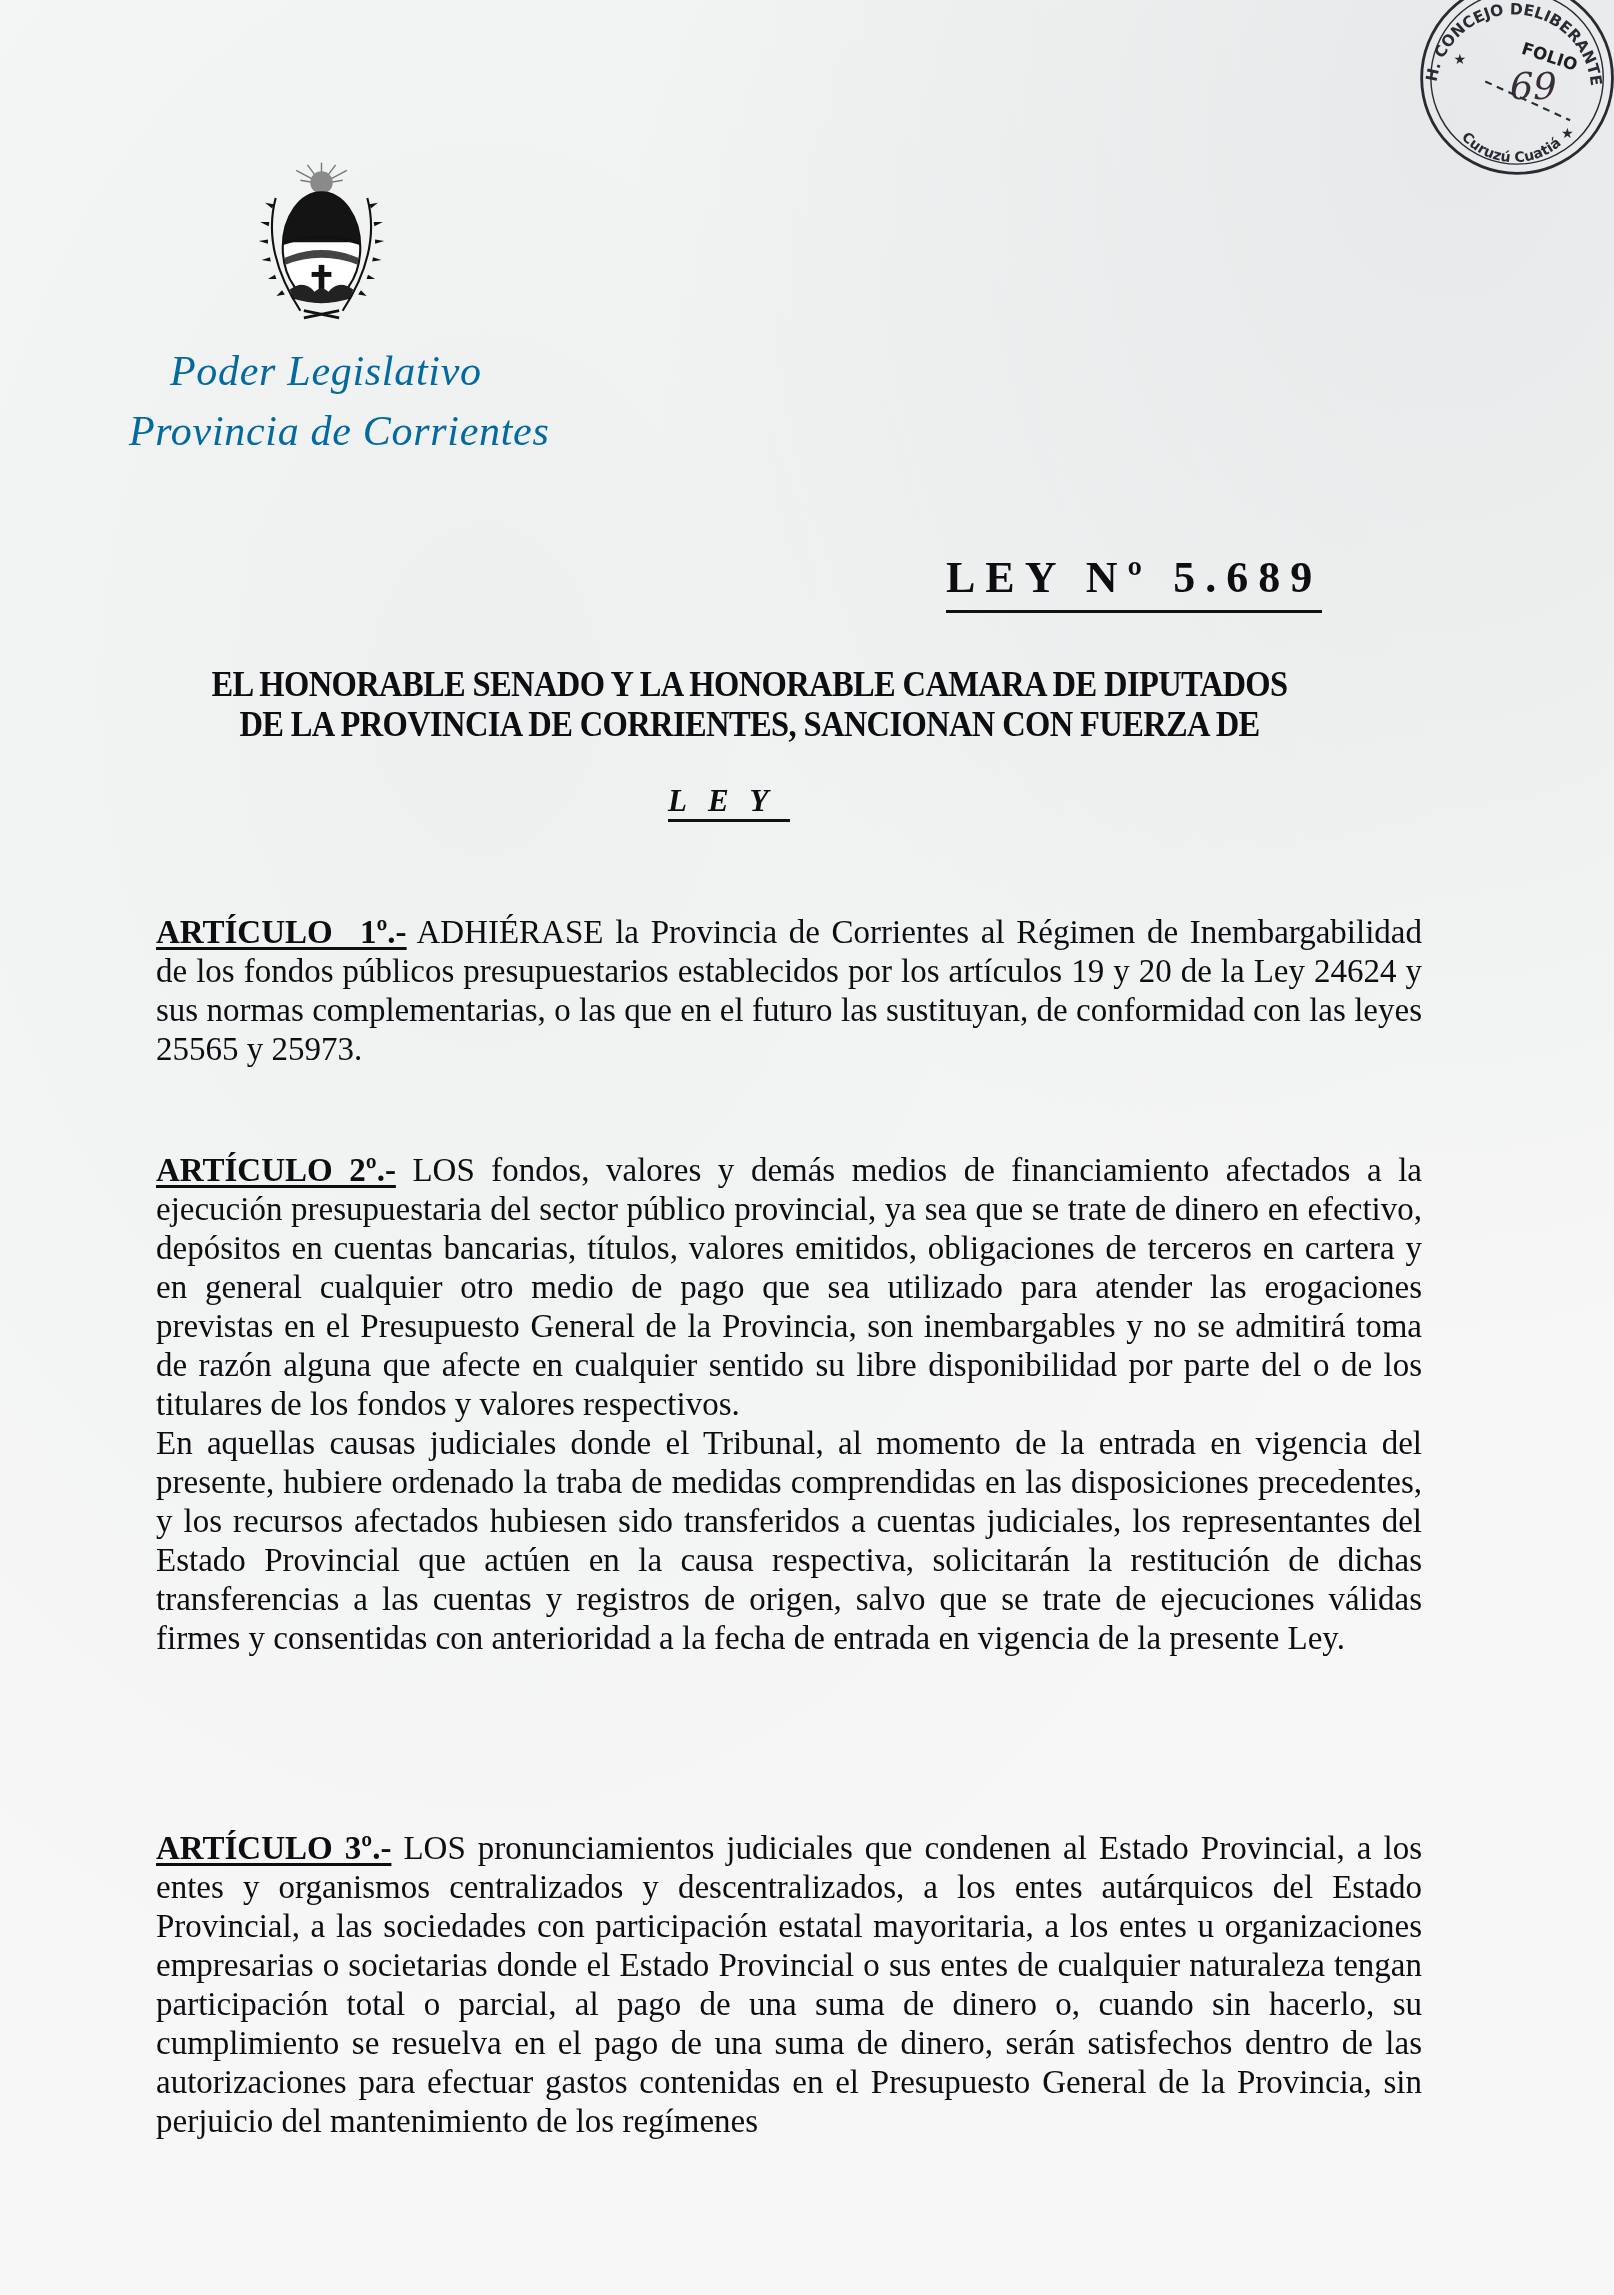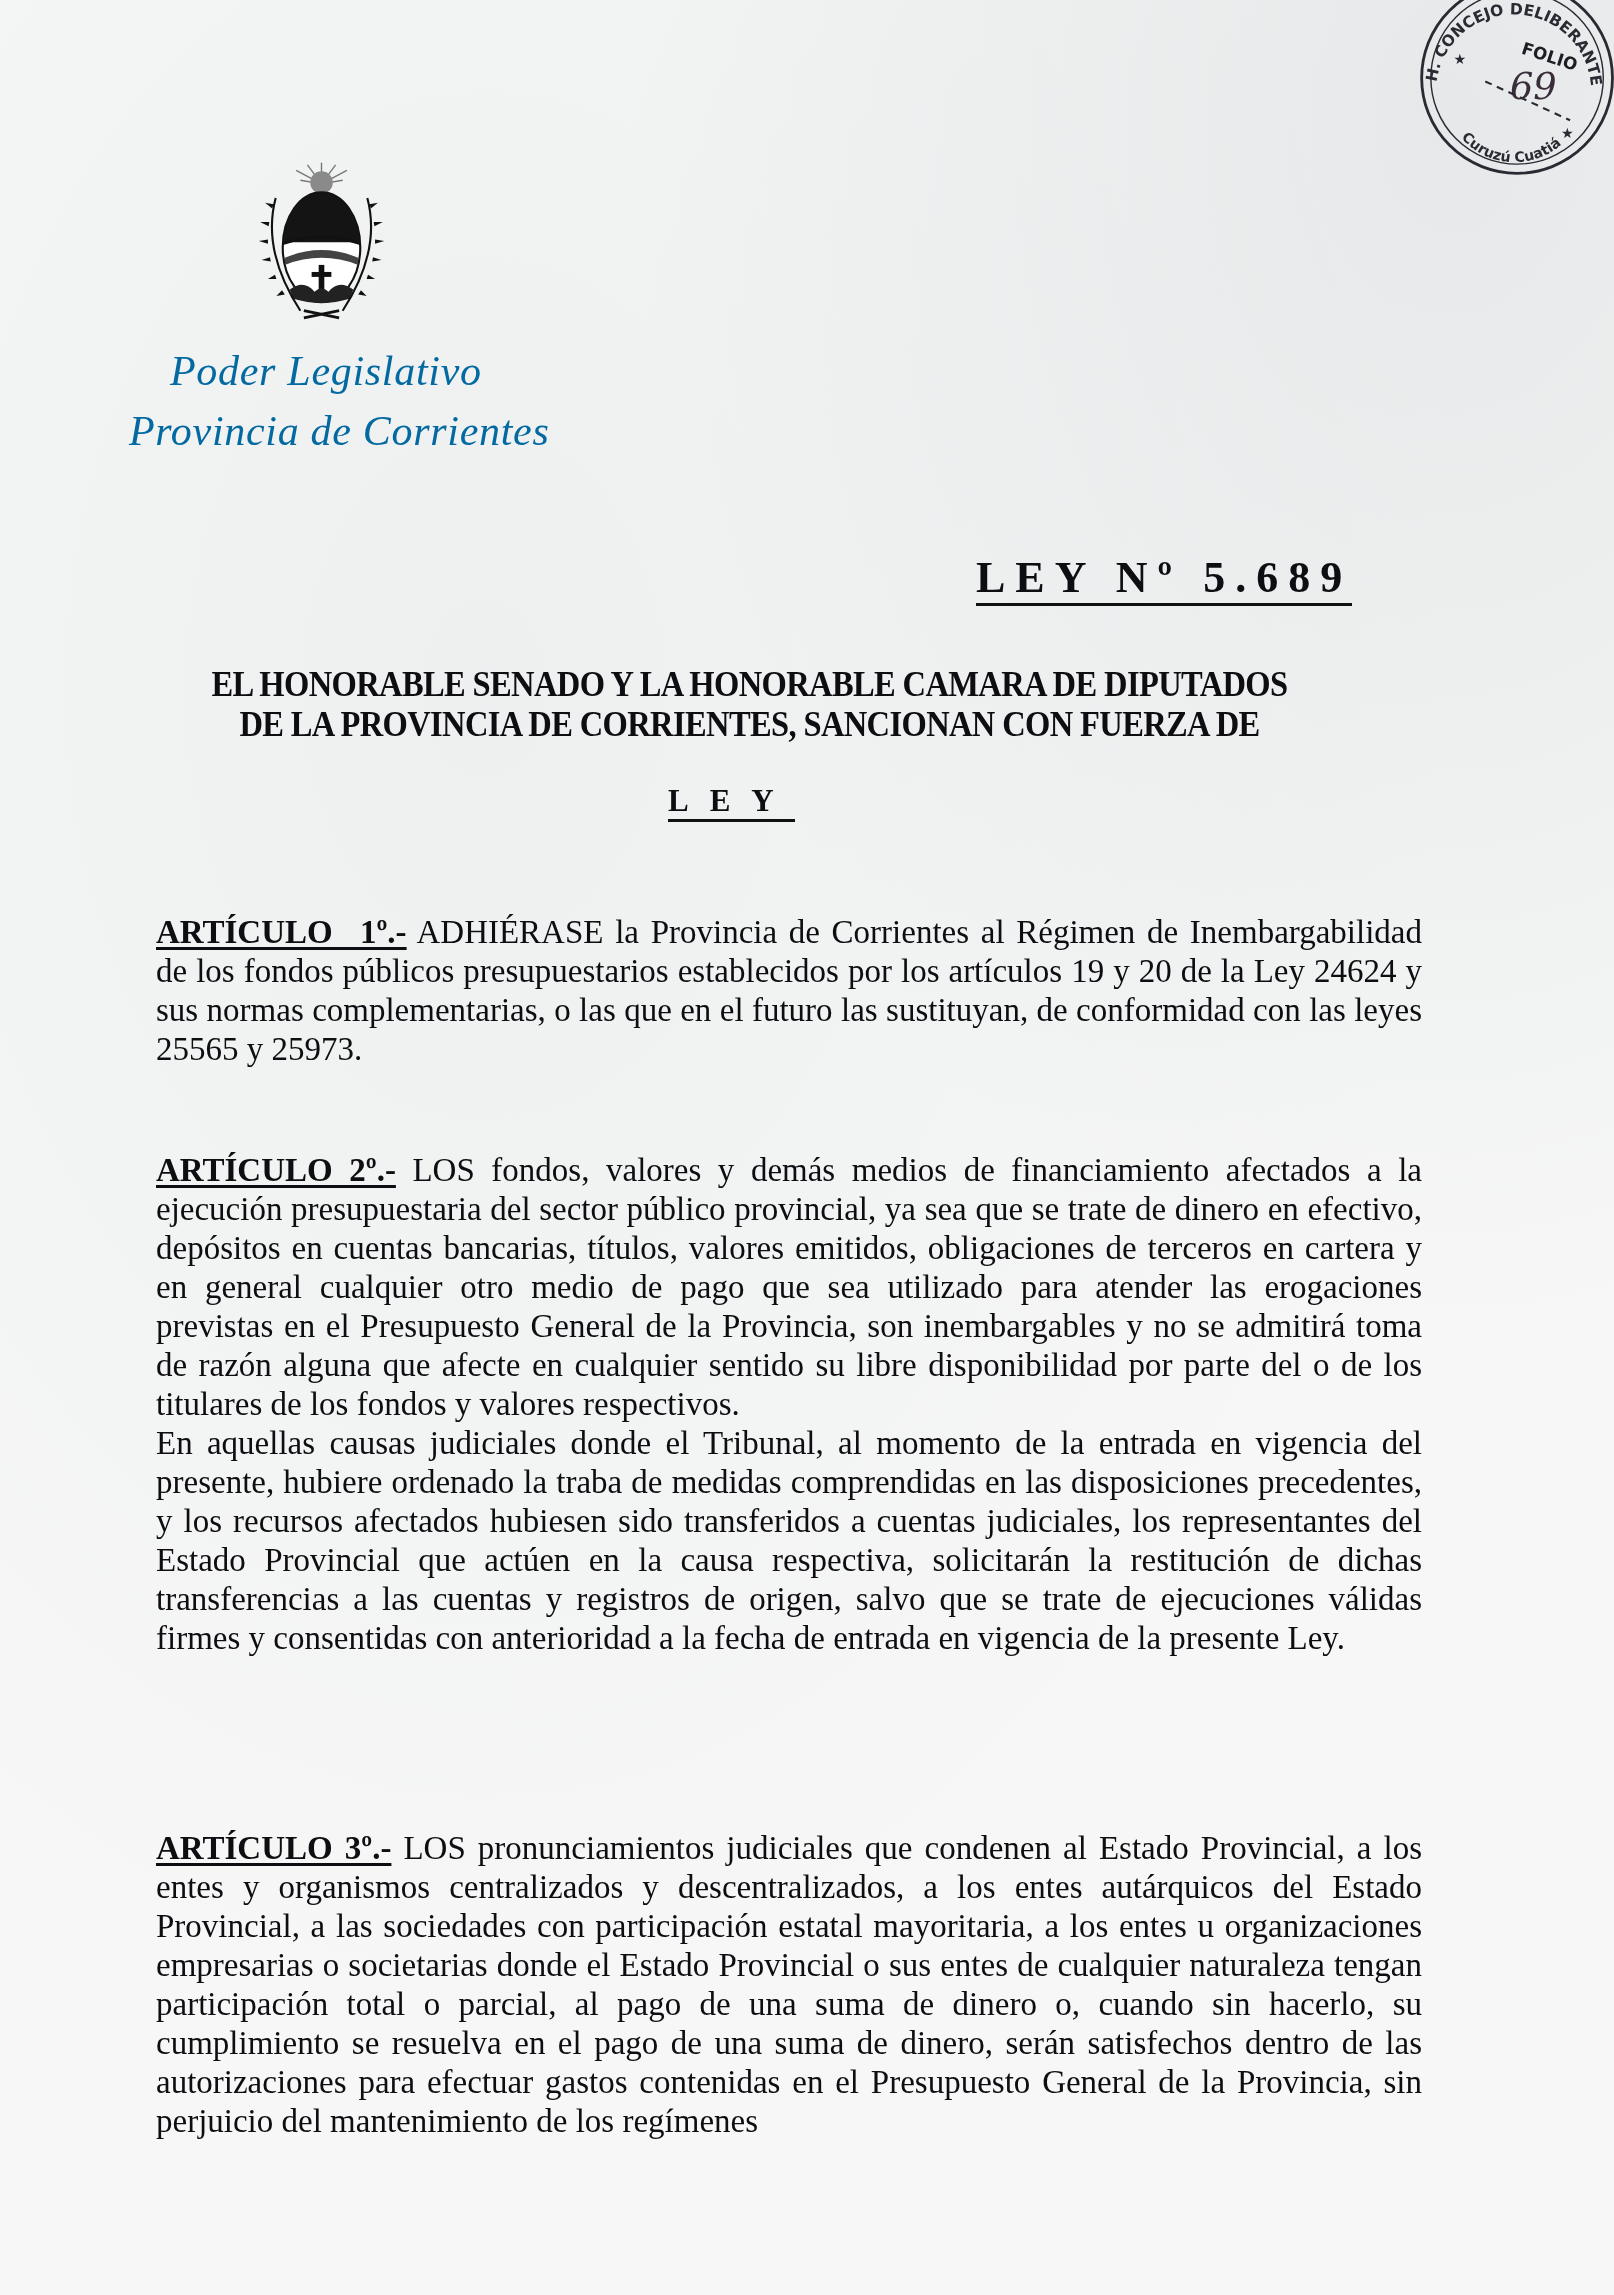--- a/index.html
+++ b/index.html
@@ -28,39 +28,40 @@
     .emblem svg { width: 100%; height: 100%; }
     .script-line {
       position: absolute; font-family: "Liberation Serif", "DejaVu Serif", serif;
       font-style: italic; font-size: 42px; color: #0369a1; letter-spacing: 0.7px;
       white-space: nowrap;
     }
     .script-1 { left: 170px; top: 347px; }
     .script-2 { left: 129px; top: 407px; }
     
     .law-number {
-      position: absolute; left: 976px; top: 555px;
+      position: absolute; left: 946px; top: 555px;
       font-family: "Liberation Serif", "DejaVu Serif", serif; font-weight: bold;
       font-size: 44px; letter-spacing: 10px; white-space: nowrap;
-      border-bottom: 3.5px solid #111; padding-bottom: 2px; line-height: 1.05;
+      border-bottom: 3.5px solid #111; padding-bottom: 9px; line-height: 1.05;
     }
     
     .formula {
       position: absolute; left: 120px; width: 1259px; text-align: center;
       font-family: "Liberation Serif", "DejaVu Serif", serif; font-weight: bold;
       font-size: 35px; line-height: 40px; letter-spacing: -0.7px;
       transform: scaleX(0.93); transform-origin: center;
     }
     .formula-1 { top: 665px; }
     .formula-2 { top: 705px; }
     .ley-center {
       position: absolute; left: 668px; top: 784px;
       font-weight: bold; font-size: 31px; letter-spacing: 21px;
       border-bottom: 3.5px solid #111; padding-bottom: 1.4px; line-height: 1.1;
       padding-right: 0;
+      font-style: italic;
     }
     
     .article {
       position: absolute; left: 108px; width: 1266px;
       font-size: 33px; line-height: 39px; text-align: justify;
       text-align-last: left;
       margin-left: 48px;
     }
     .article p { margin: 0; }
     .art-label {

